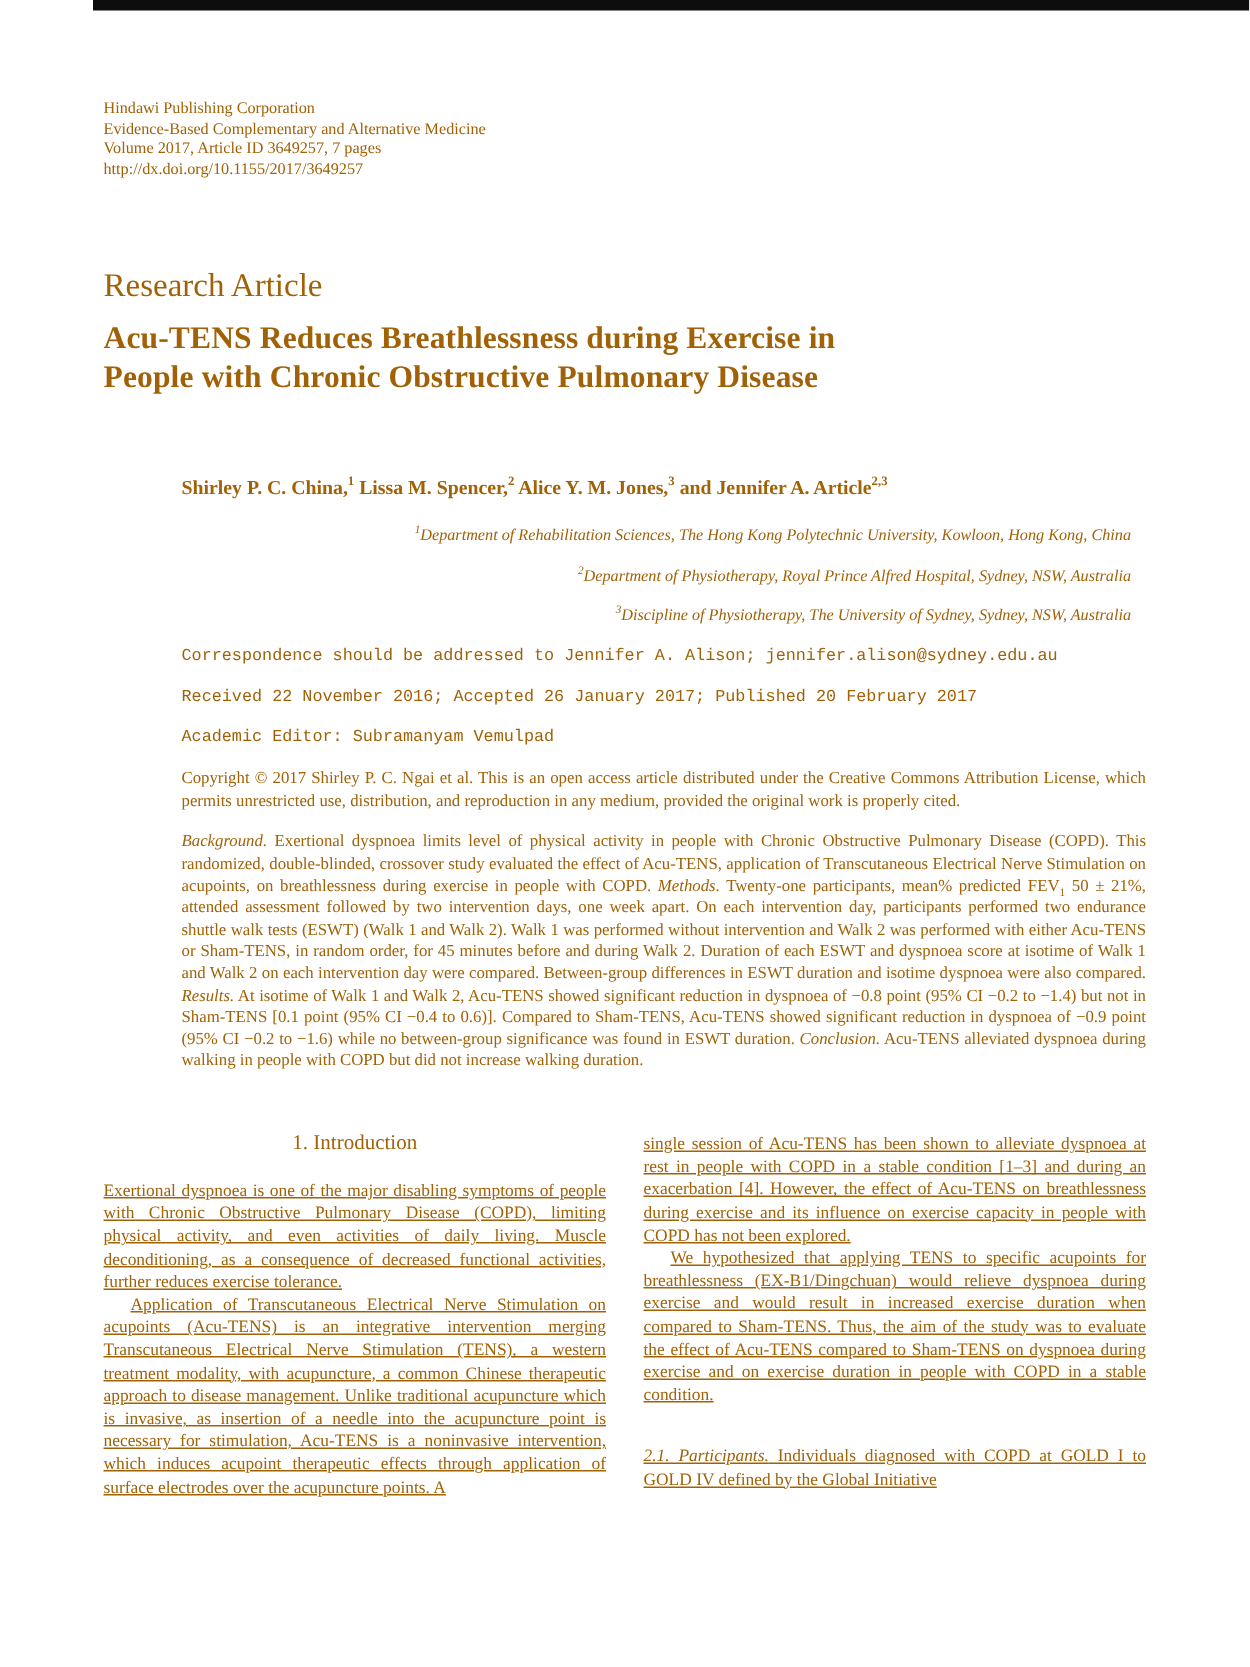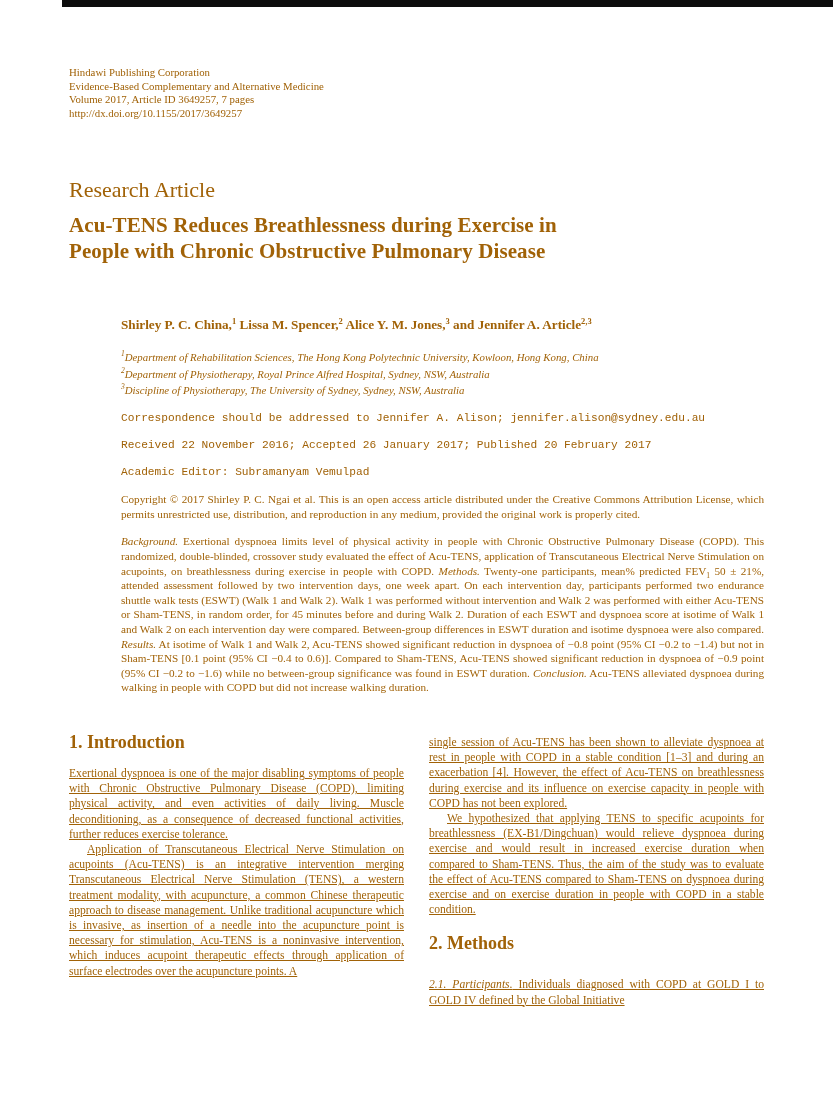--- a/index.html
+++ b/index.html
@@ -31,31 +31,31 @@
     margin: 10px 0 0 0;
     font-size: 21px;
     font-weight: bold;
     line-height: 26px;
     letter-spacing: 0.1px;
   }
   .front { margin-left: 52px; }
   .authors { margin: 52px 0 0 0; font-size: 13.2px; font-weight: bold; line-height: 17px; }
   .authors sup { font-size: 8.5px; line-height: 0; }
   .affiliations { margin-top: 16px; font-size: 10.8px; font-style: italic; line-height: 16.2px; }
-  .affiliations p { margin: 0; }
+  .affiliations p { margin: 10px; text-align: right; }
   .affiliations sup { font-size: 7.5px; line-height: 0; }
   .meta-line { margin: 13px 0 0 0; font-size: 11.2px; line-height: 14px; font-family: Liberation Mono, monospace; }
   .copyright { margin: 13px 0 0 0; font-size: 11.2px; line-height: 15.2px; text-align: justify; }
   .abstract { margin: 12px 0 0 0; font-size: 11.2px; line-height: 14.6px; text-align: justify; }
   .abstract sub { font-size: 7.5px; line-height: 0; }
   .it { font-style: italic; }
   .body-columns { display: flex; gap: 25px; margin-top: 40px; }
   .col { width: 335px; font-size: 11.6px; line-height: 15.2px; text-align: justify; }
   .col p { margin: 0; text-decoration: underline; }
-  .sec-heading { margin: 0 0 16px 0; font-size: 18px; font-weight: bold; line-height: 15px; text-align: left; }
+  .sec-heading { margin: 0 0 16px 0; font-size: 14px; font-weight: normal; line-height: 15px; text-align: center; }
   .methods-heading { margin-top: 19px; margin-bottom: 0; }
   .indent { text-indent: 18px; }
   .participants { margin-top: 26px !important; }
 </style>
 </head>
 <body>
 
 <div class="page">
   <div class="top-bar"></div>
 
@@ -98,20 +98,19 @@
 
       <div class="col">
         <h2 class="sec-heading">1. Introduction</h2>
         <p>Exertional dyspnoea is one of the major disabling symptoms of people with Chronic Obstructive Pulmonary Disease (COPD), limiting physical activity, and even activities of daily living. Muscle deconditioning, as a consequence of decreased functional activities, further reduces exercise tolerance.</p>
         <p class="indent">Application of Transcutaneous Electrical Nerve Stimulation on acupoints (Acu-TENS) is an integrative intervention merging Transcutaneous Electrical Nerve Stimulation (TENS), a western treatment modality, with acupuncture, a common Chinese therapeutic approach to disease management. Unlike traditional acupuncture which is invasive, as insertion of a needle into the acupuncture point is necessary for stimulation, Acu-TENS is a noninvasive intervention, which induces acupoint therapeutic effects through application of surface electrodes over the acupuncture points. A</p>
       </div>
 
       <div class="col">
         <p>single session of Acu-TENS has been shown to alleviate dyspnoea at rest in people with COPD in a stable condition [1–3] and during an exacerbation [4]. However, the effect of Acu-TENS on breathlessness during exercise and its influence on exercise capacity in people with COPD has not been explored.</p>
         <p class="indent">We hypothesized that applying TENS to specific acupoints for breathlessness (EX-B1/Dingchuan) would relieve dyspnoea during exercise and would result in increased exercise duration when compared to Sham-TENS. Thus, the aim of the study was to evaluate the effect of Acu-TENS compared to Sham-TENS on dyspnoea during exercise and on exercise duration in people with COPD in a stable condition.</p>
-        <h2 class="sec-heading methods-heading">2. Methods</h2>
         <p class="participants"><span class="it">2.1. Participants.</span><span> Individuals diagnosed with COPD at GOLD I to GOLD IV defined by the Global Initiative</span></p>
       </div>
 
     </section>
 
   </div>
 </div>
 
 </body></html>

